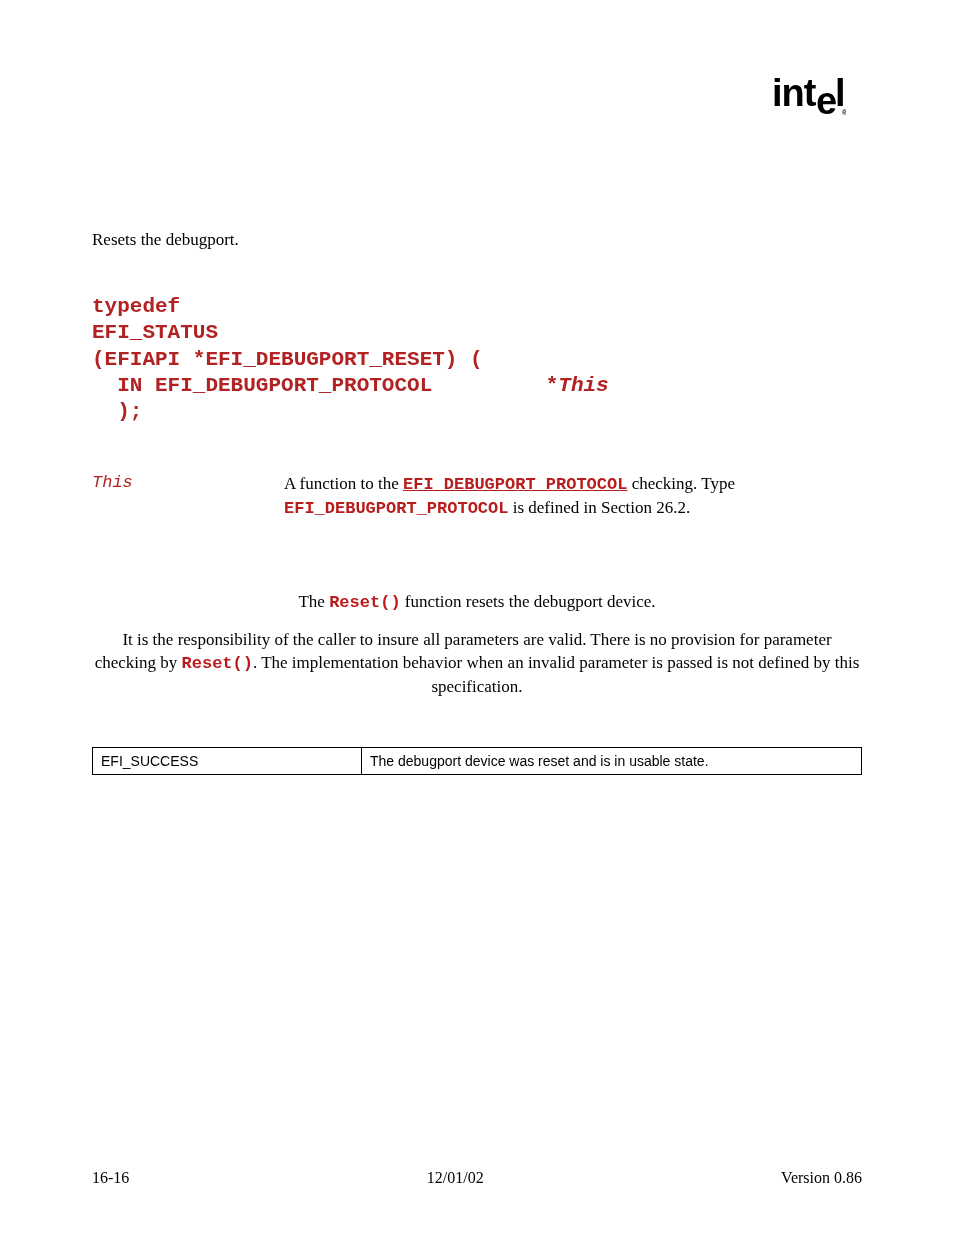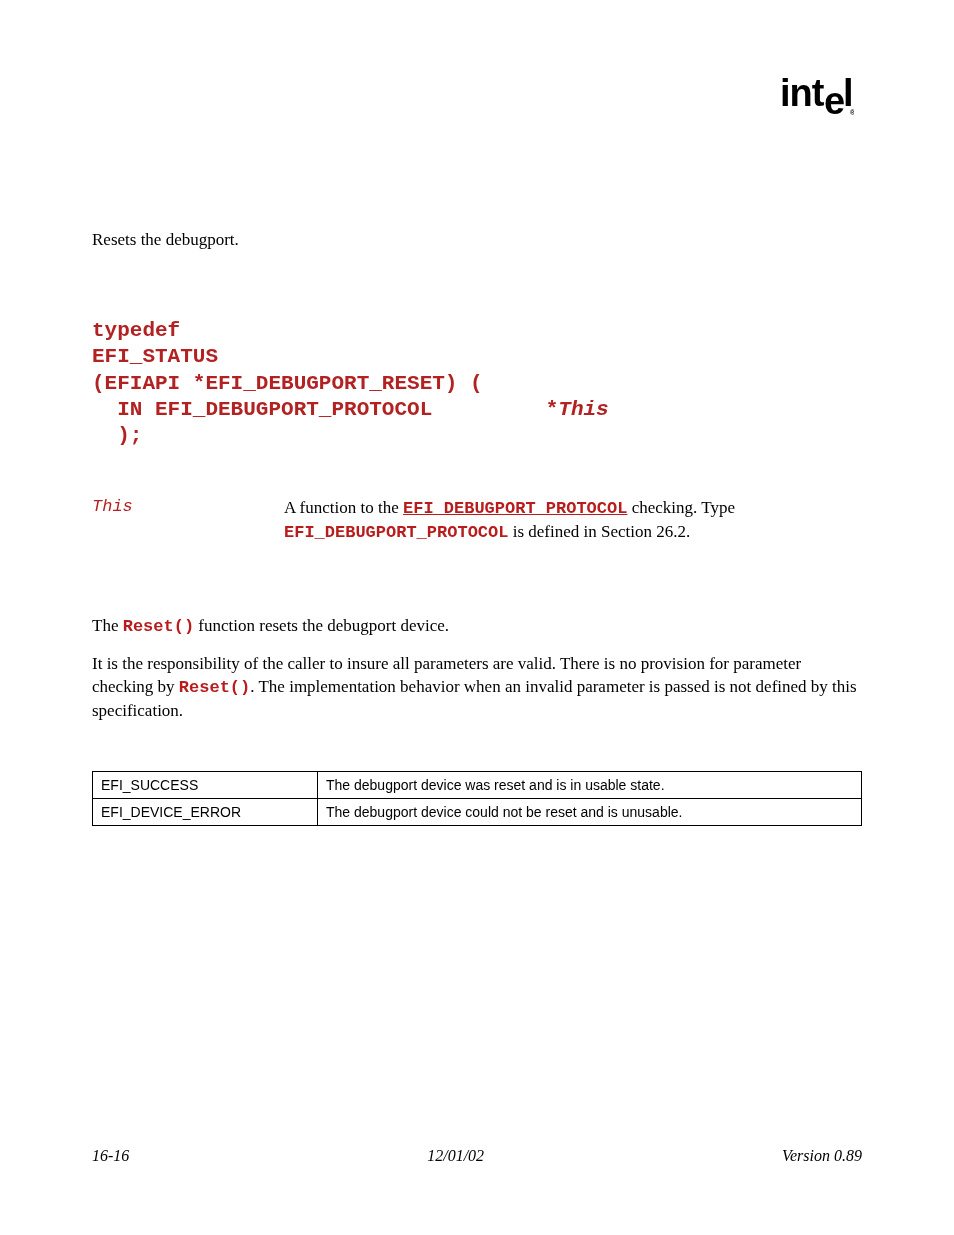--- a/index.html
+++ b/index.html
@@ -9,31 +9,31 @@
     background: white;
     font-family: "Times New Roman", Times, serif;
     font-size: 17px;
     color: #000;
     position: relative;
     padding: 80px 92px 60px 92px;
   }
   .logo {
     position: absolute;
     top: 78px;
-    right: 100px;
+    right: 108px;
     font-family: Arial, Helvetica, sans-serif;
     font-weight: bold;
     font-size: 38px;
     letter-spacing: -1px;
   }
   .content {
     margin-top: 150px;
   }
   .summary {
-    margin-bottom: 68px;
+    margin-bottom: 44px;
   }
   .code-block {
     font-family: "Courier New", monospace;
     font-weight: bold;
     font-size: 21px;
     color: #b22222;
     line-height: 1.25;
     white-space: pre;
     margin-bottom: 48px;
   }
@@ -60,47 +60,47 @@
     font-family: "Courier New", monospace;
     font-weight: bold;
     color: #b91c1c;
   }
   .inline-code-bold.underline {
     text-decoration: underline;
   }
   .desc-para {
     line-height: 1.35;
     margin-bottom: 14px;
+    text-align: center;
   }
   .desc-block {
     margin-bottom: 48px;
   }
   table.status {
     border-collapse: collapse;
     width: 100%;
   }
   table.status td {
     border: 1px solid #000;
     padding: 5px 8px;
     font-family: Arial, Helvetica, sans-serif;
     font-size: 14px;
     vertical-align: top;
   }
   table.status td:first-child {
-    width: 225px;
+    width: 269px;
   }
   .footer {
     position: absolute;
-    bottom: 70px;
+    bottom: 48px;
     left: 92px;
     right: 92px;
     display: flex;
     justify-content: space-between;
     font-size: 16px;
-    font-style: italic;
   }
 </style>
 </head>
 <body>
 
 <div class="logo">
   <svg width="74" height="42" viewBox="0 0 74 42">
     <text x="0" y="28" font-family="Arial, Helvetica, sans-serif" font-weight="bold" font-size="38" fill="#000" letter-spacing="-1">int</text>
     <text x="44" y="36" font-family="Arial, Helvetica, sans-serif" font-weight="bold" font-size="38" fill="#000">e</text>
     <text x="63" y="28" font-family="Arial, Helvetica, sans-serif" font-weight="bold" font-size="38" fill="#000">l</text>
@@ -133,26 +133,22 @@
       <span>It is the responsibility of the caller to insure all parameters are valid.  There is no provision for parameter checking by </span><span class="inline-code-bold">Reset()</span><span>.  The implementation behavior when an invalid parameter is passed is not defined by this specification.</span>
     </p>
   </div>
 
   <table class="status">
     <tbody>
         <tr>
       <td>EFI_SUCCESS</td>
       <td>The debugport device was reset and is in usable state.</td>
     </tr>
-    <tr>
-      <td>EFI_DEVICE_ERROR</td>
-      <td>The debugport device could not be reset and is unusable.</td>
-    </tr>
   </tbody>
     </table>
 
 </div>
 
 <div class="footer">
   <span>16-16</span>
   <span>12/01/02</span>
-  <span>Version 0.89</span>
+  <span>Version 0.86</span>
 </div>
 
 </body></html>

